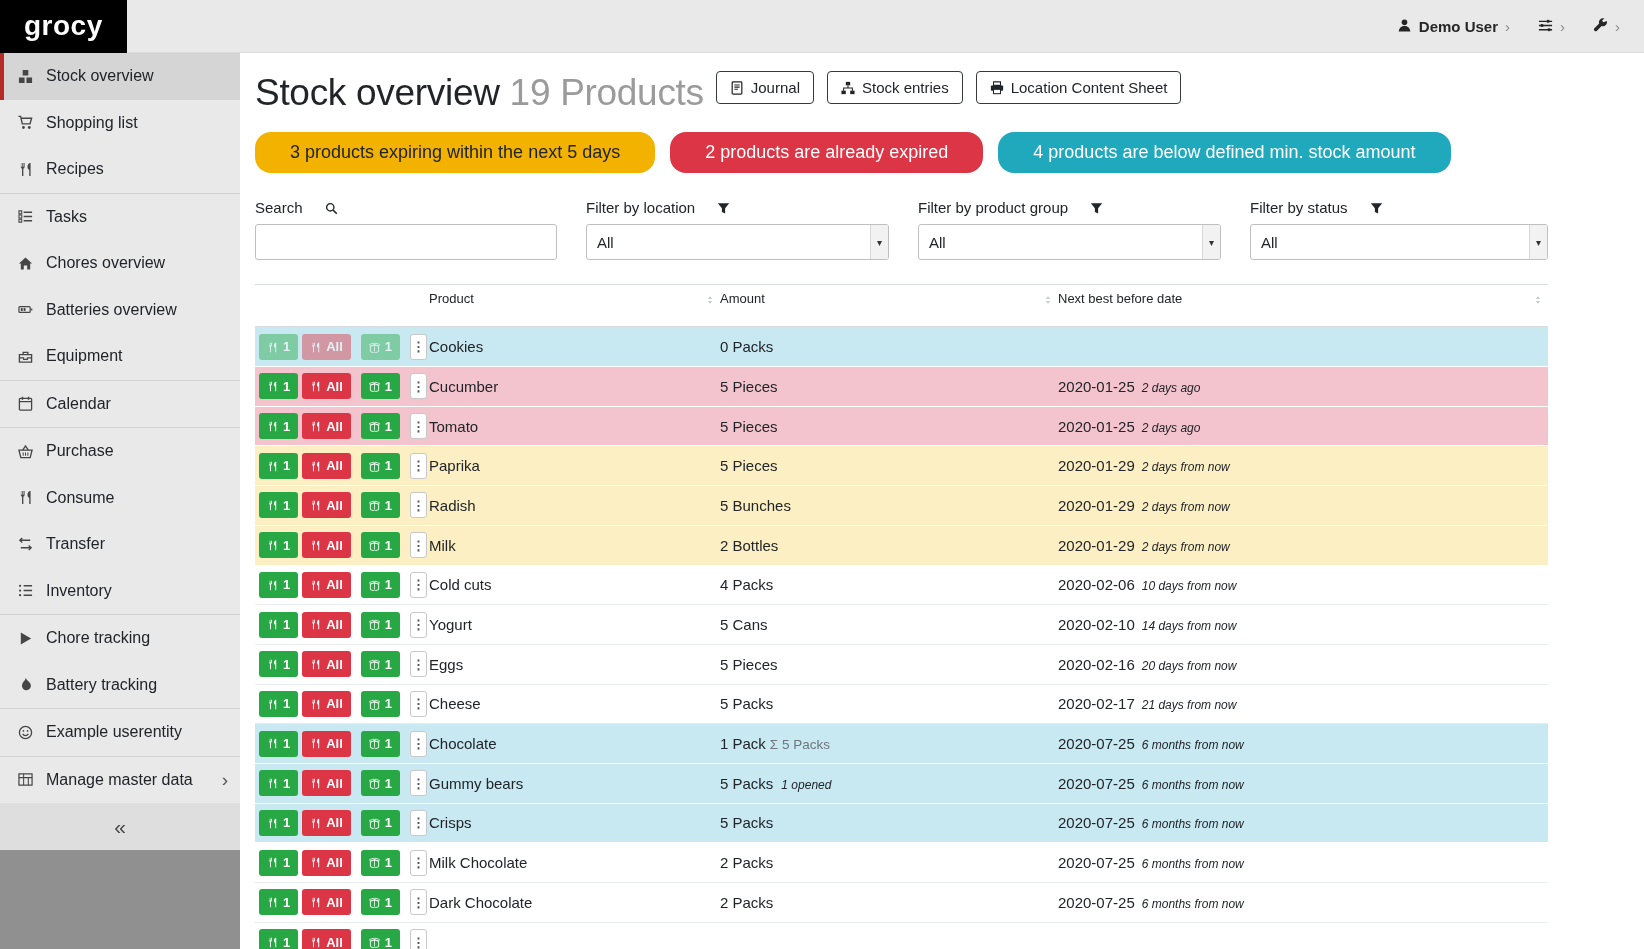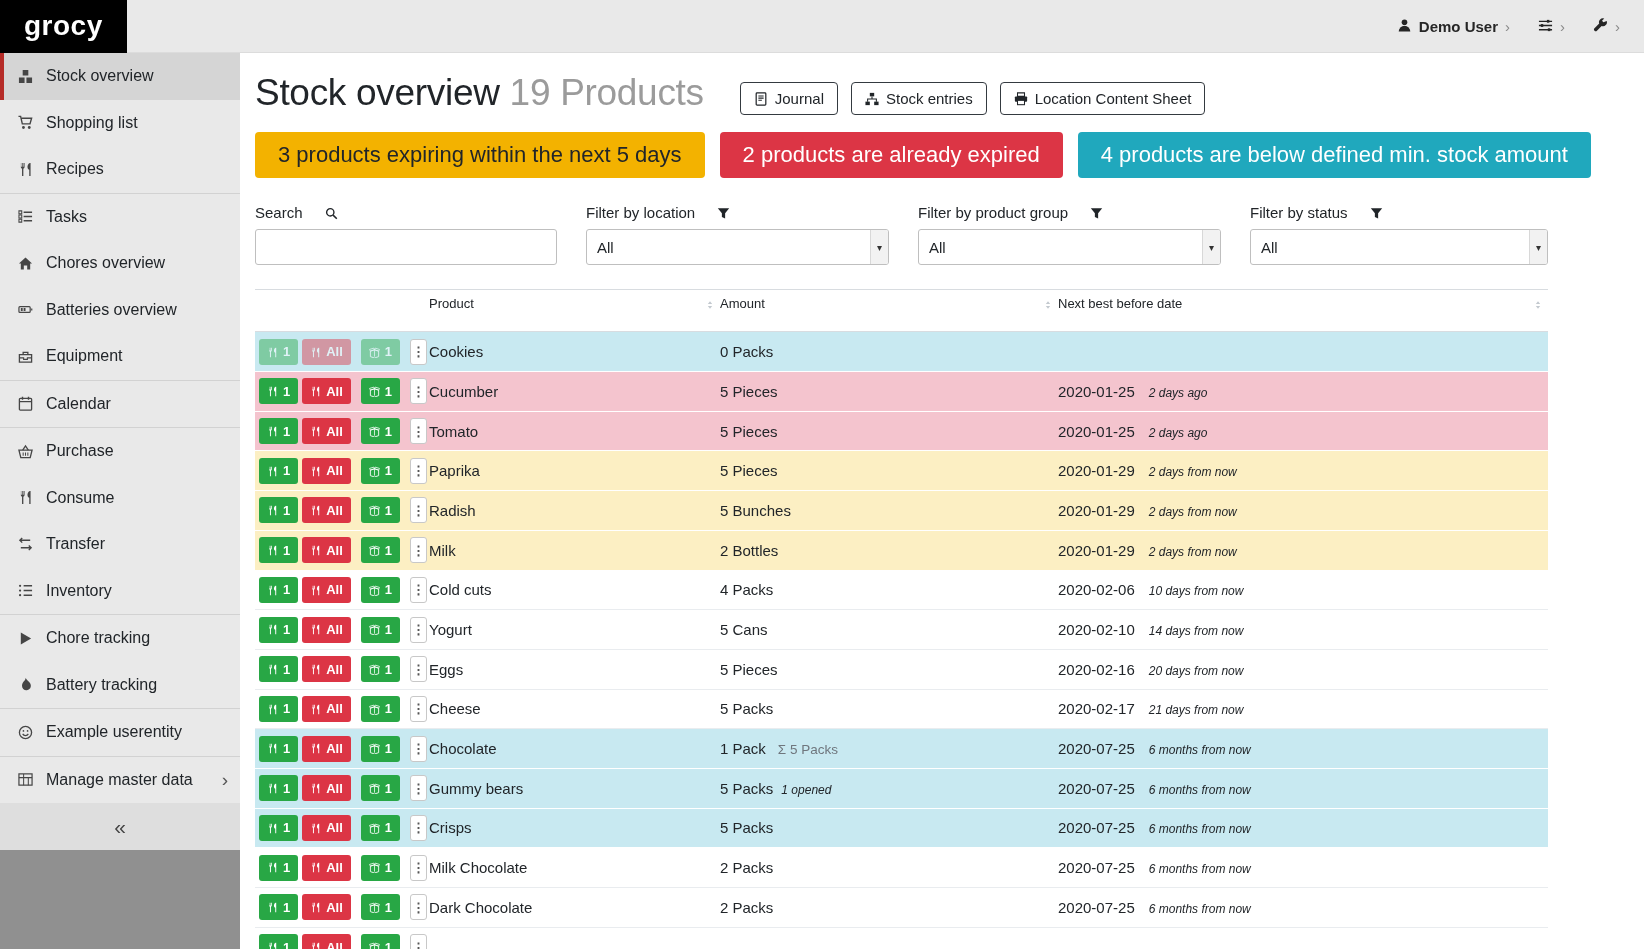--- a/index.html
+++ b/index.html
@@ -31,31 +31,31 @@
   .sb-item.active{background:#d5d5d5;box-shadow:inset 4px 0 0 var(--accent)}
   .sb-divider{height:1px;background:#d2d2d2}
   .sb-chev{margin-left:auto;color:#555;font-size:19px;line-height:1}
   .sb-collapse{height:47px;background:#dedede;display:flex;align-items:center;justify-content:center;
     color:#444;font-size:21px;cursor:pointer}
   .sb-fill{flex:1;background:#909090}
 
   
   .main{position:absolute;top:53px;left:240px;width:1404px;height:896px;background:#fff;
     padding:10px 96px 0 15px;overflow:hidden}
-  .page-head{display:flex;align-items:flex-end;gap:32px;margin-top:8px}
+  .page-head{display:flex;align-items:flex-start;gap:8px;margin-top:8px}
   h1{font-size:37px;font-weight:500;line-height:1.2;letter-spacing:-.3px;white-space:nowrap}
   .subtitle{color:#9b9b9b;font-weight:400}
   .head-buttons{display:flex;gap:13px;margin-left:4px}
   .btn-outline{display:inline-flex;align-items:center;gap:7px;padding:7px 13px;border:1px solid #343a40;
     border-radius:4px;background:#fff;font-size:15px;color:#212529;cursor:pointer;font-family:inherit;white-space:nowrap}
   .btn-outline .ic{font-size:14px}
 
   
   .banners{display:flex;gap:15px;margin-top:17px}
-  .banner{padding:10px 23px;border-radius:4px;font-size:22px;cursor:pointer;white-space:nowrap}
+  .banner{padding:10px 35px;border-radius:16px;font-size:18px;cursor:pointer;white-space:nowrap}
   .banner.warning{background:var(--warning);color:#212529}
   .banner.danger{background:var(--danger);color:#fff}
   .banner.info{background:var(--info);color:#fff}
 
   
   .filters{display:grid;grid-template-columns:302px 303px 303px 1fr;column-gap:29px;margin-top:26px}
   .filter-label{display:flex;align-items:center;gap:22px;font-size:15px}
   .filter-label .ic{font-size:13px}
   .control{margin-top:8px;height:36px;border:1px solid #bfbfbf;border-radius:3px;background:#fff;
     display:flex;align-items:center;padding:0 10px;font-size:15px;width:100%}
@@ -78,22 +78,22 @@
   .cell-actions{display:flex;align-items:center;gap:4px;padding-left:4px}
   .btn-xs{display:inline-flex;align-items:center;gap:5px;height:26px;padding:0 8px;border:none;
     border-radius:3px;font-size:13px;font-weight:700;color:#fff;cursor:pointer;font-family:inherit}
   .btn-xs .ic{font-size:11px}
   .btn-green{background:var(--success)}
   .btn-red{background:var(--danger)}
   .sep{margin-left:6px}
   .btn-dots{height:26px;width:17px;background:#fff;border:1px solid #c8c8c8;border-radius:3px;color:#555;
     font-size:13px;font-weight:700;display:inline-flex;align-items:center;justify-content:center;cursor:pointer;padding:0}
   .disabledbtn{opacity:.45}
-  .note-rel{font-style:italic;font-size:12px;margin-left:14px}
-  .note-agg{color:#6f767d;font-size:13.5px;margin-left:12px}
+  .note-rel{font-style:italic;font-size:12px;margin-left:7px}
+  .note-agg{color:#6f767d;font-size:13.5px;margin-left:4px}
   .note-open{font-style:italic;font-size:12px;margin-left:8px}
 </style>
 </head>
 <body>
 
 <svg xmlns="http://www.w3.org/2000/svg" style="position:absolute;width:0;height:0" aria-hidden="true">
   <symbol id="sym-boxes" viewBox="0 0 16 16">
       <path fill="currentColor" d="M5 1h6v6H5zM1 9h6v6H1zM9 9h6v6H9z"></path>
     </symbol>
   <symbol id="sym-shopping-cart" viewBox="0 0 16 16">

